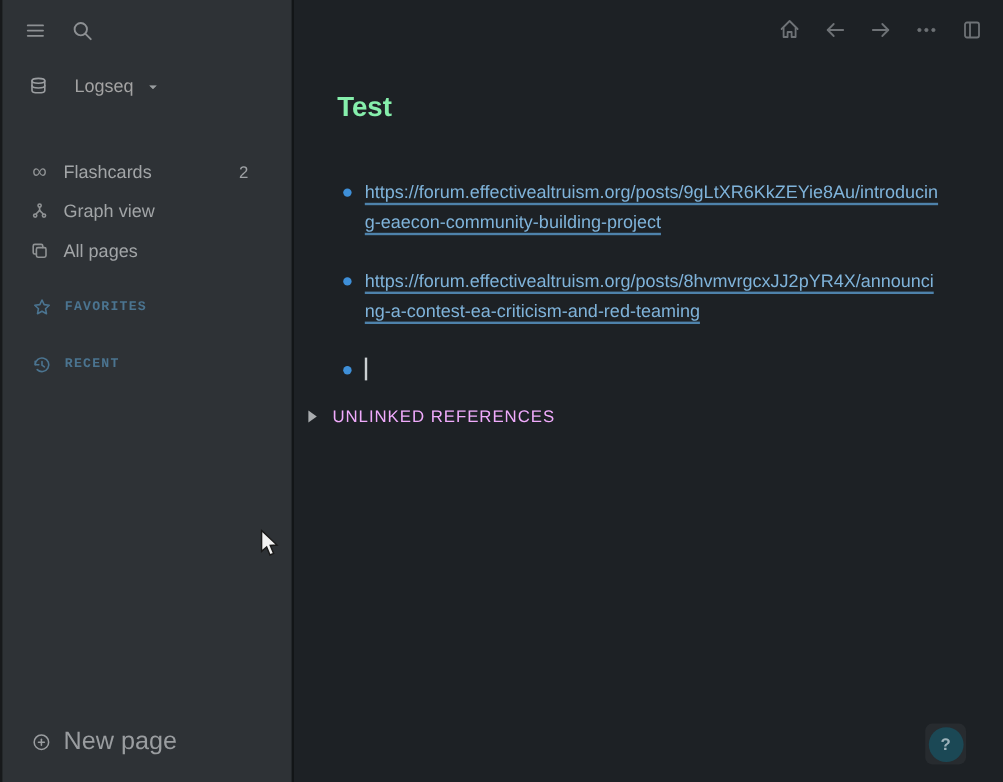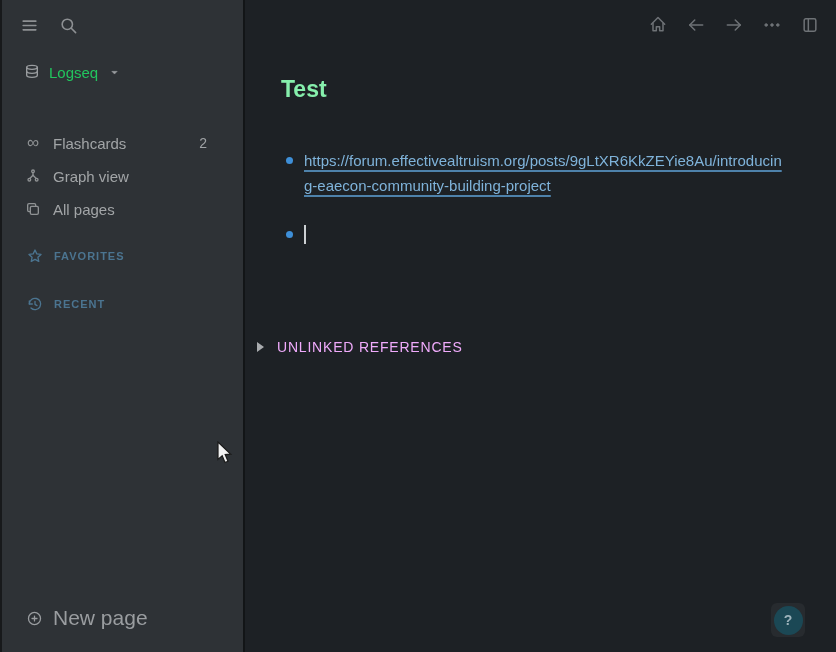--- a/index.html
+++ b/index.html
@@ -18,37 +18,37 @@
     border-right:2px solid #121517;
   }
   .sb-header { position:absolute; top:16px; left:18px; display:flex; gap:20px; }
   .icon-btn { background:none; border:none; padding:0; cursor:pointer; display:flex; align-items:center; justify-content:center; }
   .sb-header .icon-btn svg { stroke:#8d9093; }
   .graph-row {
     position:absolute; top:60px; left:22px; height:24px;
     display:flex; align-items:center; gap:9px; cursor:pointer;
   }
   .graph-row svg { stroke:#9a9da0; }
-  .graph-label { font-size:15px; color:#22c55e; }
+  .graph-label { font-size:15px; color:#a3a3a3;margin-left:13px; }
   .caret { margin-left:2px; }
   .nav-item {
     position:absolute; left:23px; right:0; height:24px;
     display:flex; align-items:center; gap:12px; cursor:pointer;
   }
   .nav-item svg { stroke:#8f9294; flex:none; }
   .nav-label { font-size:15px; color:#a2a5a7; }
   .nav-badge { margin-left:auto; margin-right:36px; font-size:14px; color:#9fa2a5; }
   .infinity-glyph { font-size:17px; color:#8f9294; line-height:16px; width:16px; text-align:center; }
   .section-row {
     position:absolute; left:25px; height:20px;
     display:flex; align-items:center; gap:11px; cursor:pointer;
   }
   .section-row svg { stroke:#4b7490; }
   .section-label {
-    font-size:11px; font-weight:bold; letter-spacing:1px; color:#4b7490;
+    font-size:11px; font-weight:bold; letter-spacing:1px; color:#4b7490;font-family:Liberation Mono, monospace;
   }
   .new-page-row {
     position:absolute; left:24px; top:608px; height:20px;
     display:flex; align-items:center; gap:10px; cursor:pointer;
   }
   .new-page-row svg { stroke:#9a9da0; }
   .new-page-label { font-size:21px; color:#9a9da0; }
 
   
   .main { position:absolute; left:247px; top:0; right:0; bottom:0; }
@@ -242,20 +242,26 @@
   <div class="blocks">
     <div class="block">
       <span class="bullet"></span>
       <div class="block-content">
         <a class="block-link">https://forum.effectivealtruism.org/posts/9gLtXR6KkZEYie8Au/introducing-eaecon-community-building-project</a>
       </div>
     </div>
     <div class="block">
       <span class="bullet"></span>
       <div class="block-content">
+        <a class="block-link">https://forum.effectivealtruism.org/posts/8hvmvrgcxJJ2pYR4X/announcing-a-contest-ea-criticism-and-red-teaming</a>
+      </div>
+    </div>
+    <div class="block">
+      <span class="bullet"></span>
+      <div class="block-content">
         <span class="text-caret"></span>
       </div>
     </div>
   </div>
 
   <div class="unlinked-row">
     <span class="collapse-arrow"></span>
     <span class="unlinked-label">UNLINKED REFERENCES</span>
   </div>
 </main>

